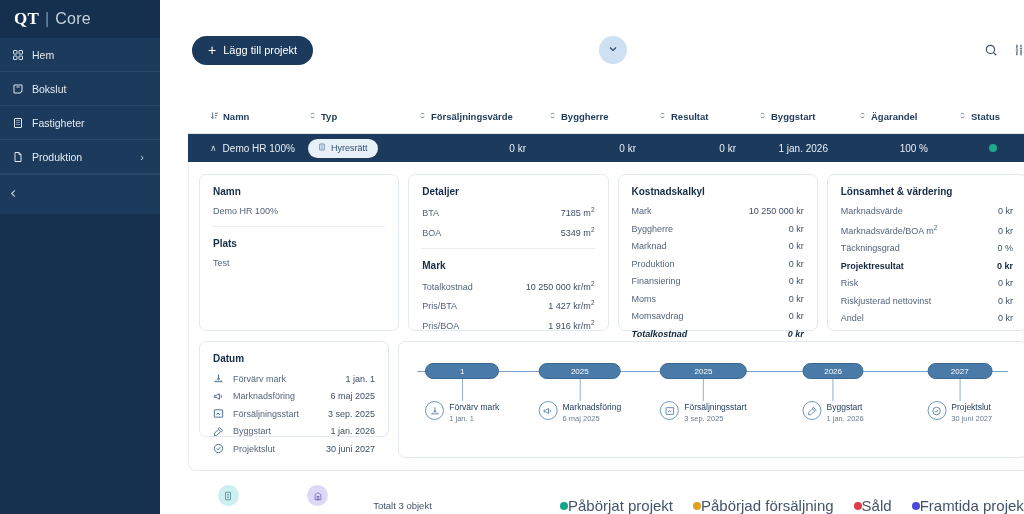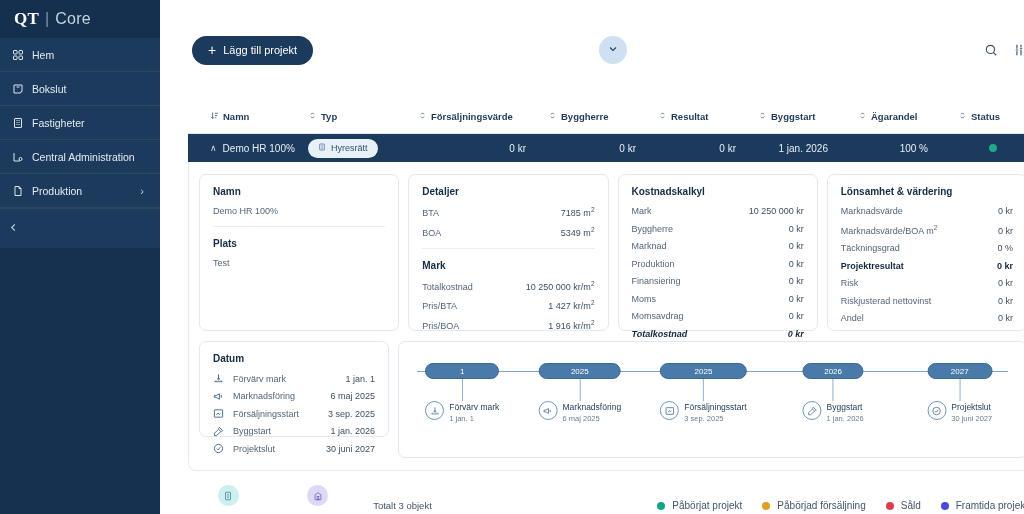--- a/index.html
+++ b/index.html
@@ -160,21 +160,21 @@
   
   .legend {
     display: flex; align-items: center; padding: 8px 38px 0 32px; margin-top: 6px;
   }
   .lg-item { display: flex; align-items: center; gap: 9px; margin-right: 22px; flex-direction: column; }
   .lg-ic { width: 21px; height: 21px; border-radius: 50%; display: flex;
            align-items: center; justify-content: center; }
   .lg-txt { font-size: 9.5px; color: #42546a; }
   .lg-total { font-size: 9.5px; color: #42546a; margin-left: 2px; }
   .lg-right { margin-left: auto; display: flex; align-items: center; gap: 20px; }
-  .lg-st { display: flex; align-items: center; gap: 7px; font-size: 10px; color: #42546a; }
+  .lg-st { display: flex; align-items: center; font-size: 15px; color: #42546a; }
 </style>
 </head>
 <body>
 
 <div class="app">
 
   <div class="sidebar sbcol">
     <div class="sb-logo">
       <span class="qt">QT</span>
       <span class="bar">|</span>
@@ -209,29 +209,20 @@
       <div class="sb-item">
         <span class="ic">
           <svg width="12" height="12" viewBox="0 0 24 24" fill="none" stroke="#dce6f0" stroke-width="2">
             <rect x="5" y="3" width="14" height="18" rx="1"></rect>
               <path d="M9 7h2M13 7h2M9 11h2M13 11h2M9 15h2M13 15h2"></path>
           </svg>
         </span>
         <span class="lbl">Fastigheter</span>
       </div>
 
-      <div class="sb-item">
-        <span class="ic">
-          <svg width="12" height="12" viewBox="0 0 24 24" fill="none" stroke="#dce6f0" stroke-width="2">
-            <path d="M4 4v16h12"></path>
-              <circle cx="17" cy="16" r="3"></circle>
-          </svg>
-        </span>
-        <span class="lbl">Central Administration</span>
-      </div>
 
       <div class="sb-item">
         <span class="ic">
           <svg width="12" height="12" viewBox="0 0 24 24" fill="none" stroke="#dce6f0" stroke-width="2">
             <path d="M6 3h8l4 4v14H6z"></path>
               <path d="M14 3v4h4"></path>
           </svg>
         </span>
         <span class="lbl">Produktion</span>
         <span class="chev-r">›</span>

